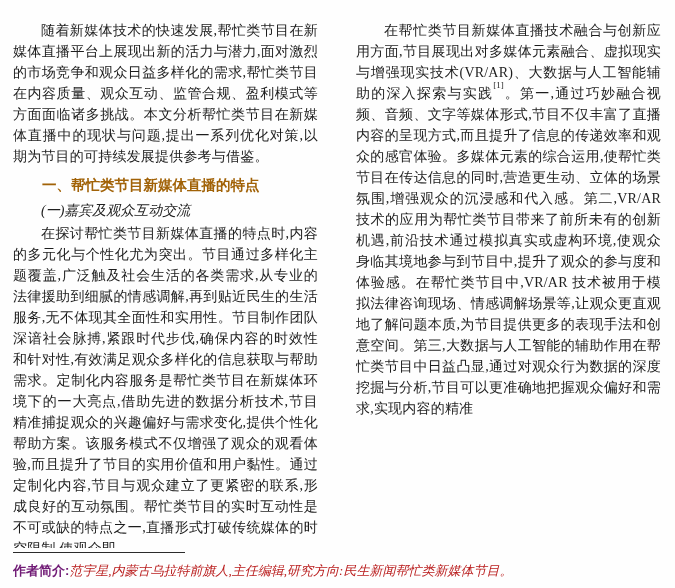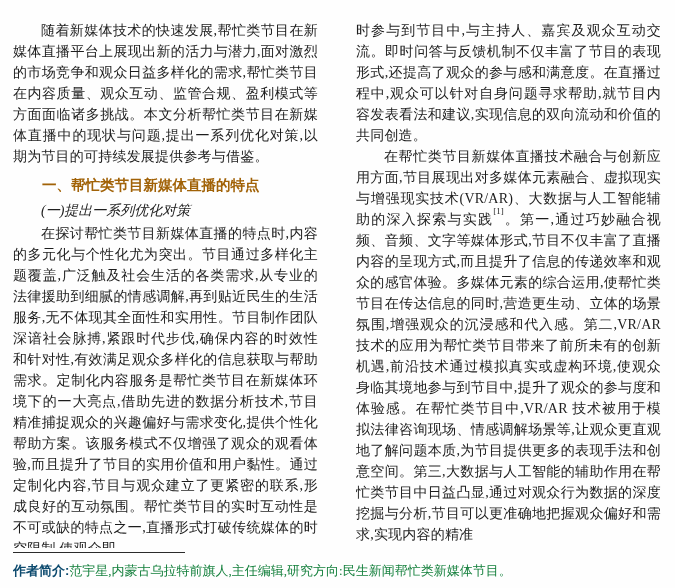--- a/index.html
+++ b/index.html
@@ -83,46 +83,46 @@
     font-size: 13px;
     line-height: 18px;
     text-align: left;
     white-space: nowrap;
     overflow: hidden;
   }
   .author-label {
     font-family: "Liberation Sans", sans-serif;
     font-weight: bold;
     font-style: normal;
-    color: #0c4a6e;
+    color: #701a75;
   }
   .author-text {
-    color: #15803d;
+    font-style: italic;
+    color: #b91c1c;
     margin-top: 40px;
   }
 </style>
 </head>
 <body>
 
 <div class="page">
 
   <div class="columns">
 
     <div class="col">
       <p class="body indent">随着新媒体技术的快速发展,帮忙类节目在新媒体直播平台上展现出新的活力与潜力,面对激烈的市场竞争和观众日益多样化的需求,帮忙类节目在内容质量、观众互动、监管合规、盈利模式等方面面临诸多挑战。本文分析帮忙类节目在新媒体直播中的现状与问题,提出一系列优化对策,以期为节目的可持续发展提供参考与借鉴。</p>
 
       <h2 class="h-section">一、帮忙类节目新媒体直播的特点</h2>
 
-      <h3 class="h-sub">(一)提出一系列优化对策</h3>
+      <h3 class="h-sub">(一)嘉宾及观众互动交流</h3>
 
       <p class="body indent">在探讨帮忙类节目新媒体直播的特点时,内容的多元化与个性化尤为突出。节目通过多样化主题覆盖,广泛触及社会生活的各类需求,从专业的法律援助到细腻的情感调解,再到贴近民生的生活服务,无不体现其全面性和实用性。节目制作团队深谙社会脉搏,紧跟时代步伐,确保内容的时效性和针对性,有效满足观众多样化的信息获取与帮助需求。定制化内容服务是帮忙类节目在新媒体环境下的一大亮点,借助先进的数据分析技术,节目精准捕捉观众的兴趣偏好与需求变化,提供个性化帮助方案。该服务模式不仅增强了观众的观看体验,而且提升了节目的实用价值和用户黏性。通过定制化内容,节目与观众建立了更紧密的联系,形成良好的互动氛围。帮忙类节目的实时互动性是不可或缺的特点之一,直播形式打破传统媒体的时空限制,使观众即</p>
     </div>
 
     <div class="col">
-      <p class="body">时参与到节目中,与主持人、嘉宾及观众互动交流。即时问答与反馈机制不仅丰富了节目的表现形式,还提高了观众的参与感和满意度。在直播过程中,观众可以针对自身问题寻求帮助,就节目内容发表看法和建议,实现信息的双向流动和价值的共同创造。</p>
 
 
       <p class="body indent"><span>在帮忙类节目新媒体直播技术融合与创新应用方面,节目展现出对多媒体元素融合、虚拟现实与增强现实技术(VR/AR)、大数据与人工智能辅助的深入探索与实践</span><sup class="ref">[1]</sup><span>。第一,通过巧妙融合视频、音频、文字等媒体形式,节目不仅丰富了直播内容的呈现方式,而且提升了信息的传递效率和观众的感官体验。多媒体元素的综合运用,使帮忙类节目在传达信息的同时,营造更生动、立体的场景氛围,增强观众的沉浸感和代入感。第二,VR/AR 技术的应用为帮忙类节目带来了前所未有的创新机遇,前沿技术通过模拟真实或虚构环境,使观众身临其境地参与到节目中,提升了观众的参与度和体验感。在帮忙类节目中,VR/AR 技术被用于模拟法律咨询现场、情感调解场景等,让观众更直观地了解问题本质,为节目提供更多的表现手法和创意空间。第三,大数据与人工智能的辅助作用在帮忙类节目中日益凸显,通过对观众行为数据的深度挖掘与分析,节目可以更准确地把握观众偏好和需求,实现内容的精准</span></p>
     </div>
 
   </div>
 
   <div class="footnote">
     <div class="footnote-rule"></div>
     <p class="author-note"><b class="author-label">作者简介:</b><span class="author-text">范宇星,内蒙古乌拉特前旗人,主任编辑,研究方向:民生新闻帮忙类新媒体节目。</span></p>

